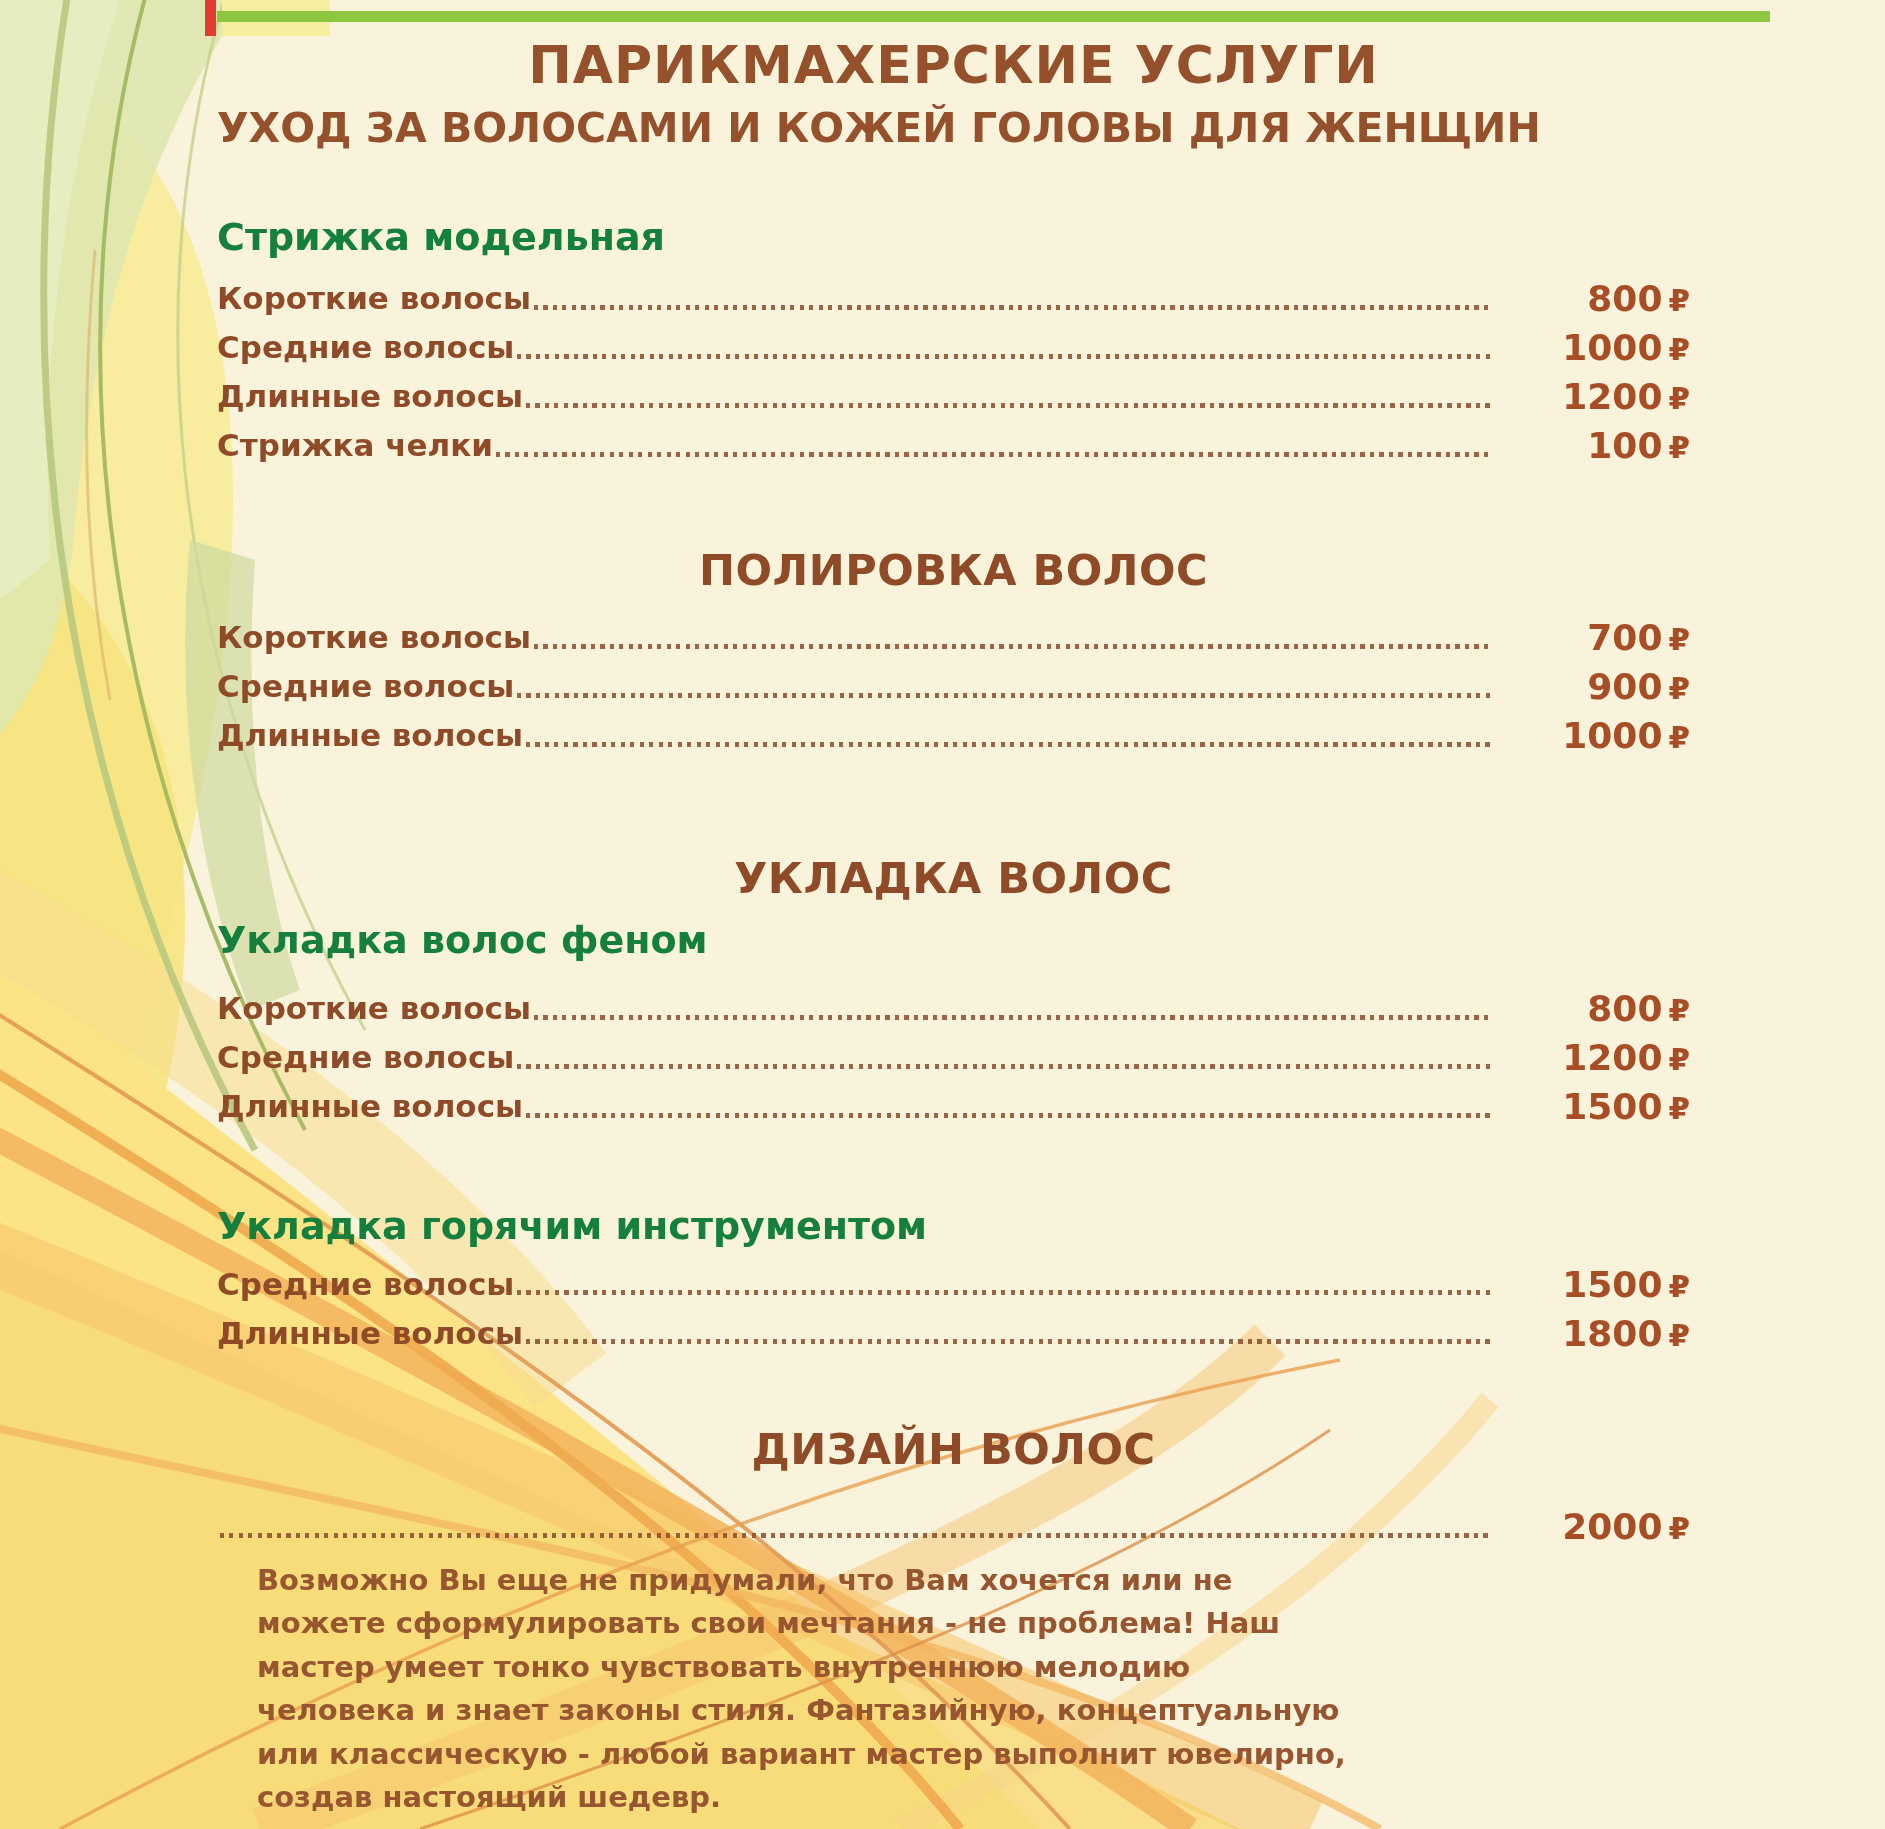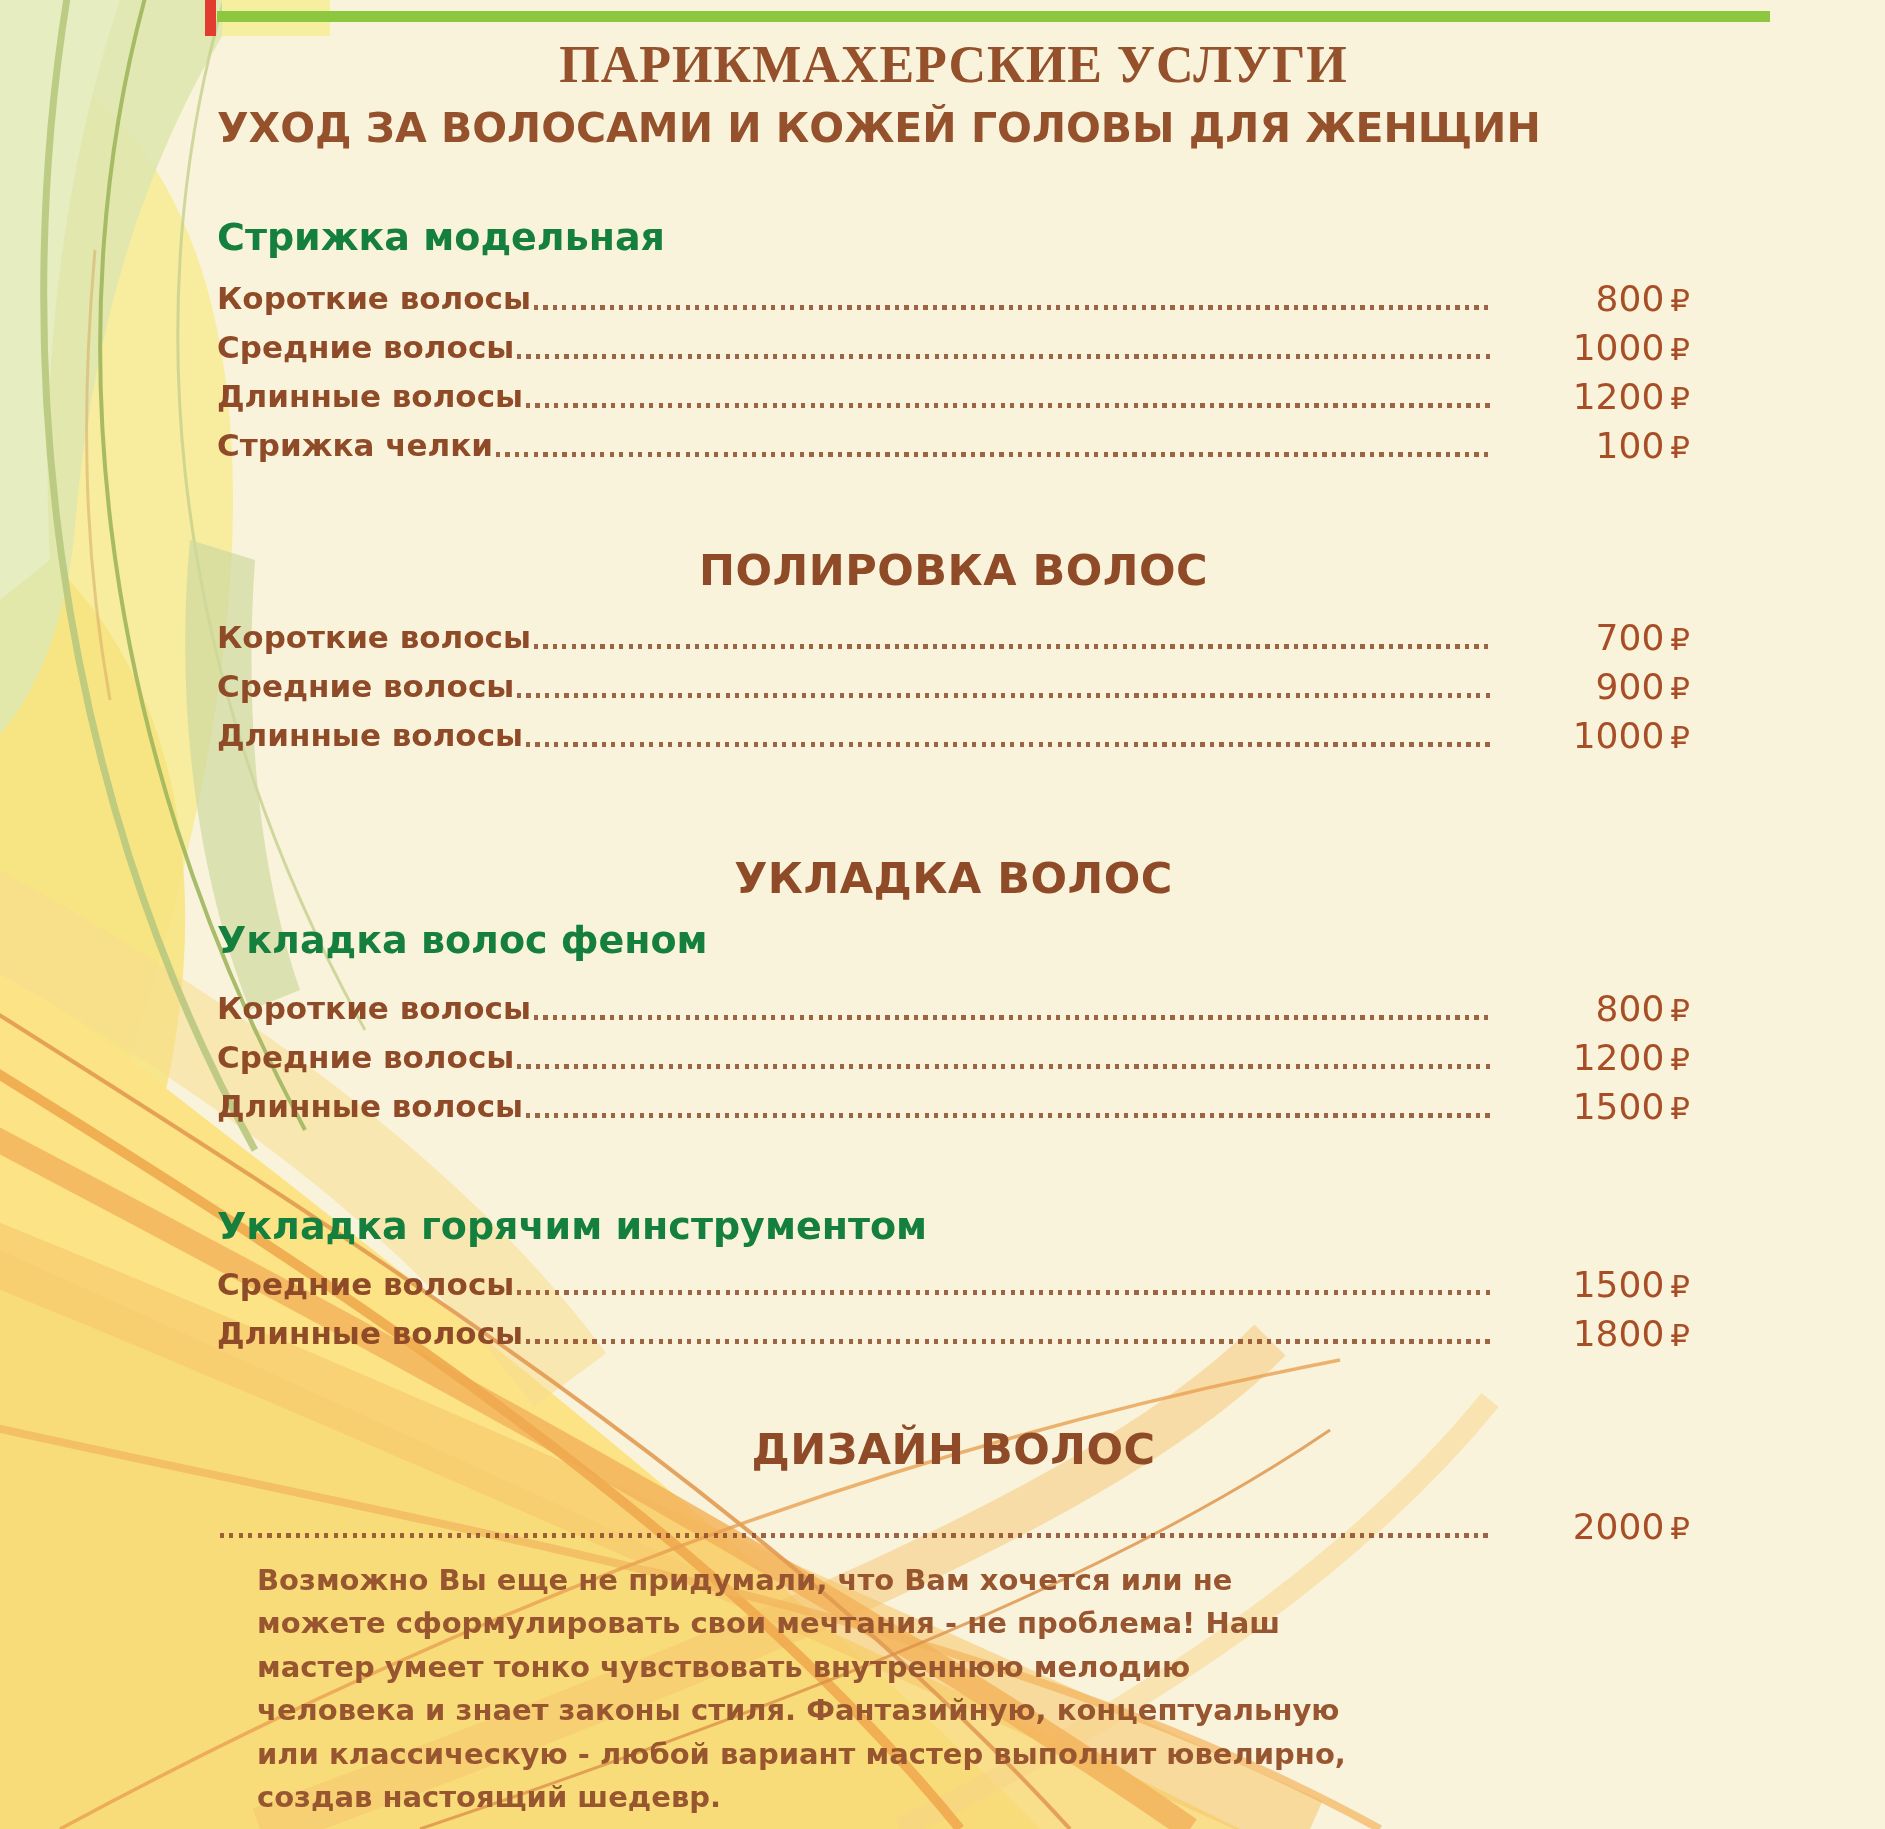--- a/index.html
+++ b/index.html
@@ -26,21 +26,20 @@
   }
 
   h1,h2,h3,p { margin:0; font-weight:bold; }
 
   .title {
     margin-top:36px;
     font-size:52px; line-height:1.12;
     text-align:center;
     color:#95502c;
     letter-spacing:1px;
-    font-family:Liberation Serif, serif;
   }
   .subtitle {
     margin-top:10px;
     font-size:41px; line-height:1.2;
     text-align:left;
     color:#95502c;
   }
 
   .sec-center {
     font-size:43px; line-height:1.2;
@@ -61,21 +60,21 @@
   .row.big { height:48px; }
   .row.big .label { font-size:38px; color:#9c4f28; }
   .leader {
     flex:1; height:5px;
     margin:0 0 8px 3px;
     background:repeating-linear-gradient(90deg, rgba(140,74,42,.85) 0 4px, transparent 4px 9.5px);
   }
   .price {
     width:200px; flex:0 0 200px;
     text-align:right;
-    font-size:36px; font-weight:normal; line-height:1.05;
+    font-size:36px; font-weight:bold; line-height:1.05;
     color:#a84e26;
     white-space:nowrap;
   }
   .rub { font-size:0.86em; margin-left:6px; }
 
   .note {
     margin-top:13px;
     padding-left:40px;
     max-width:1090px;
     font-size:29px; line-height:1.5;

